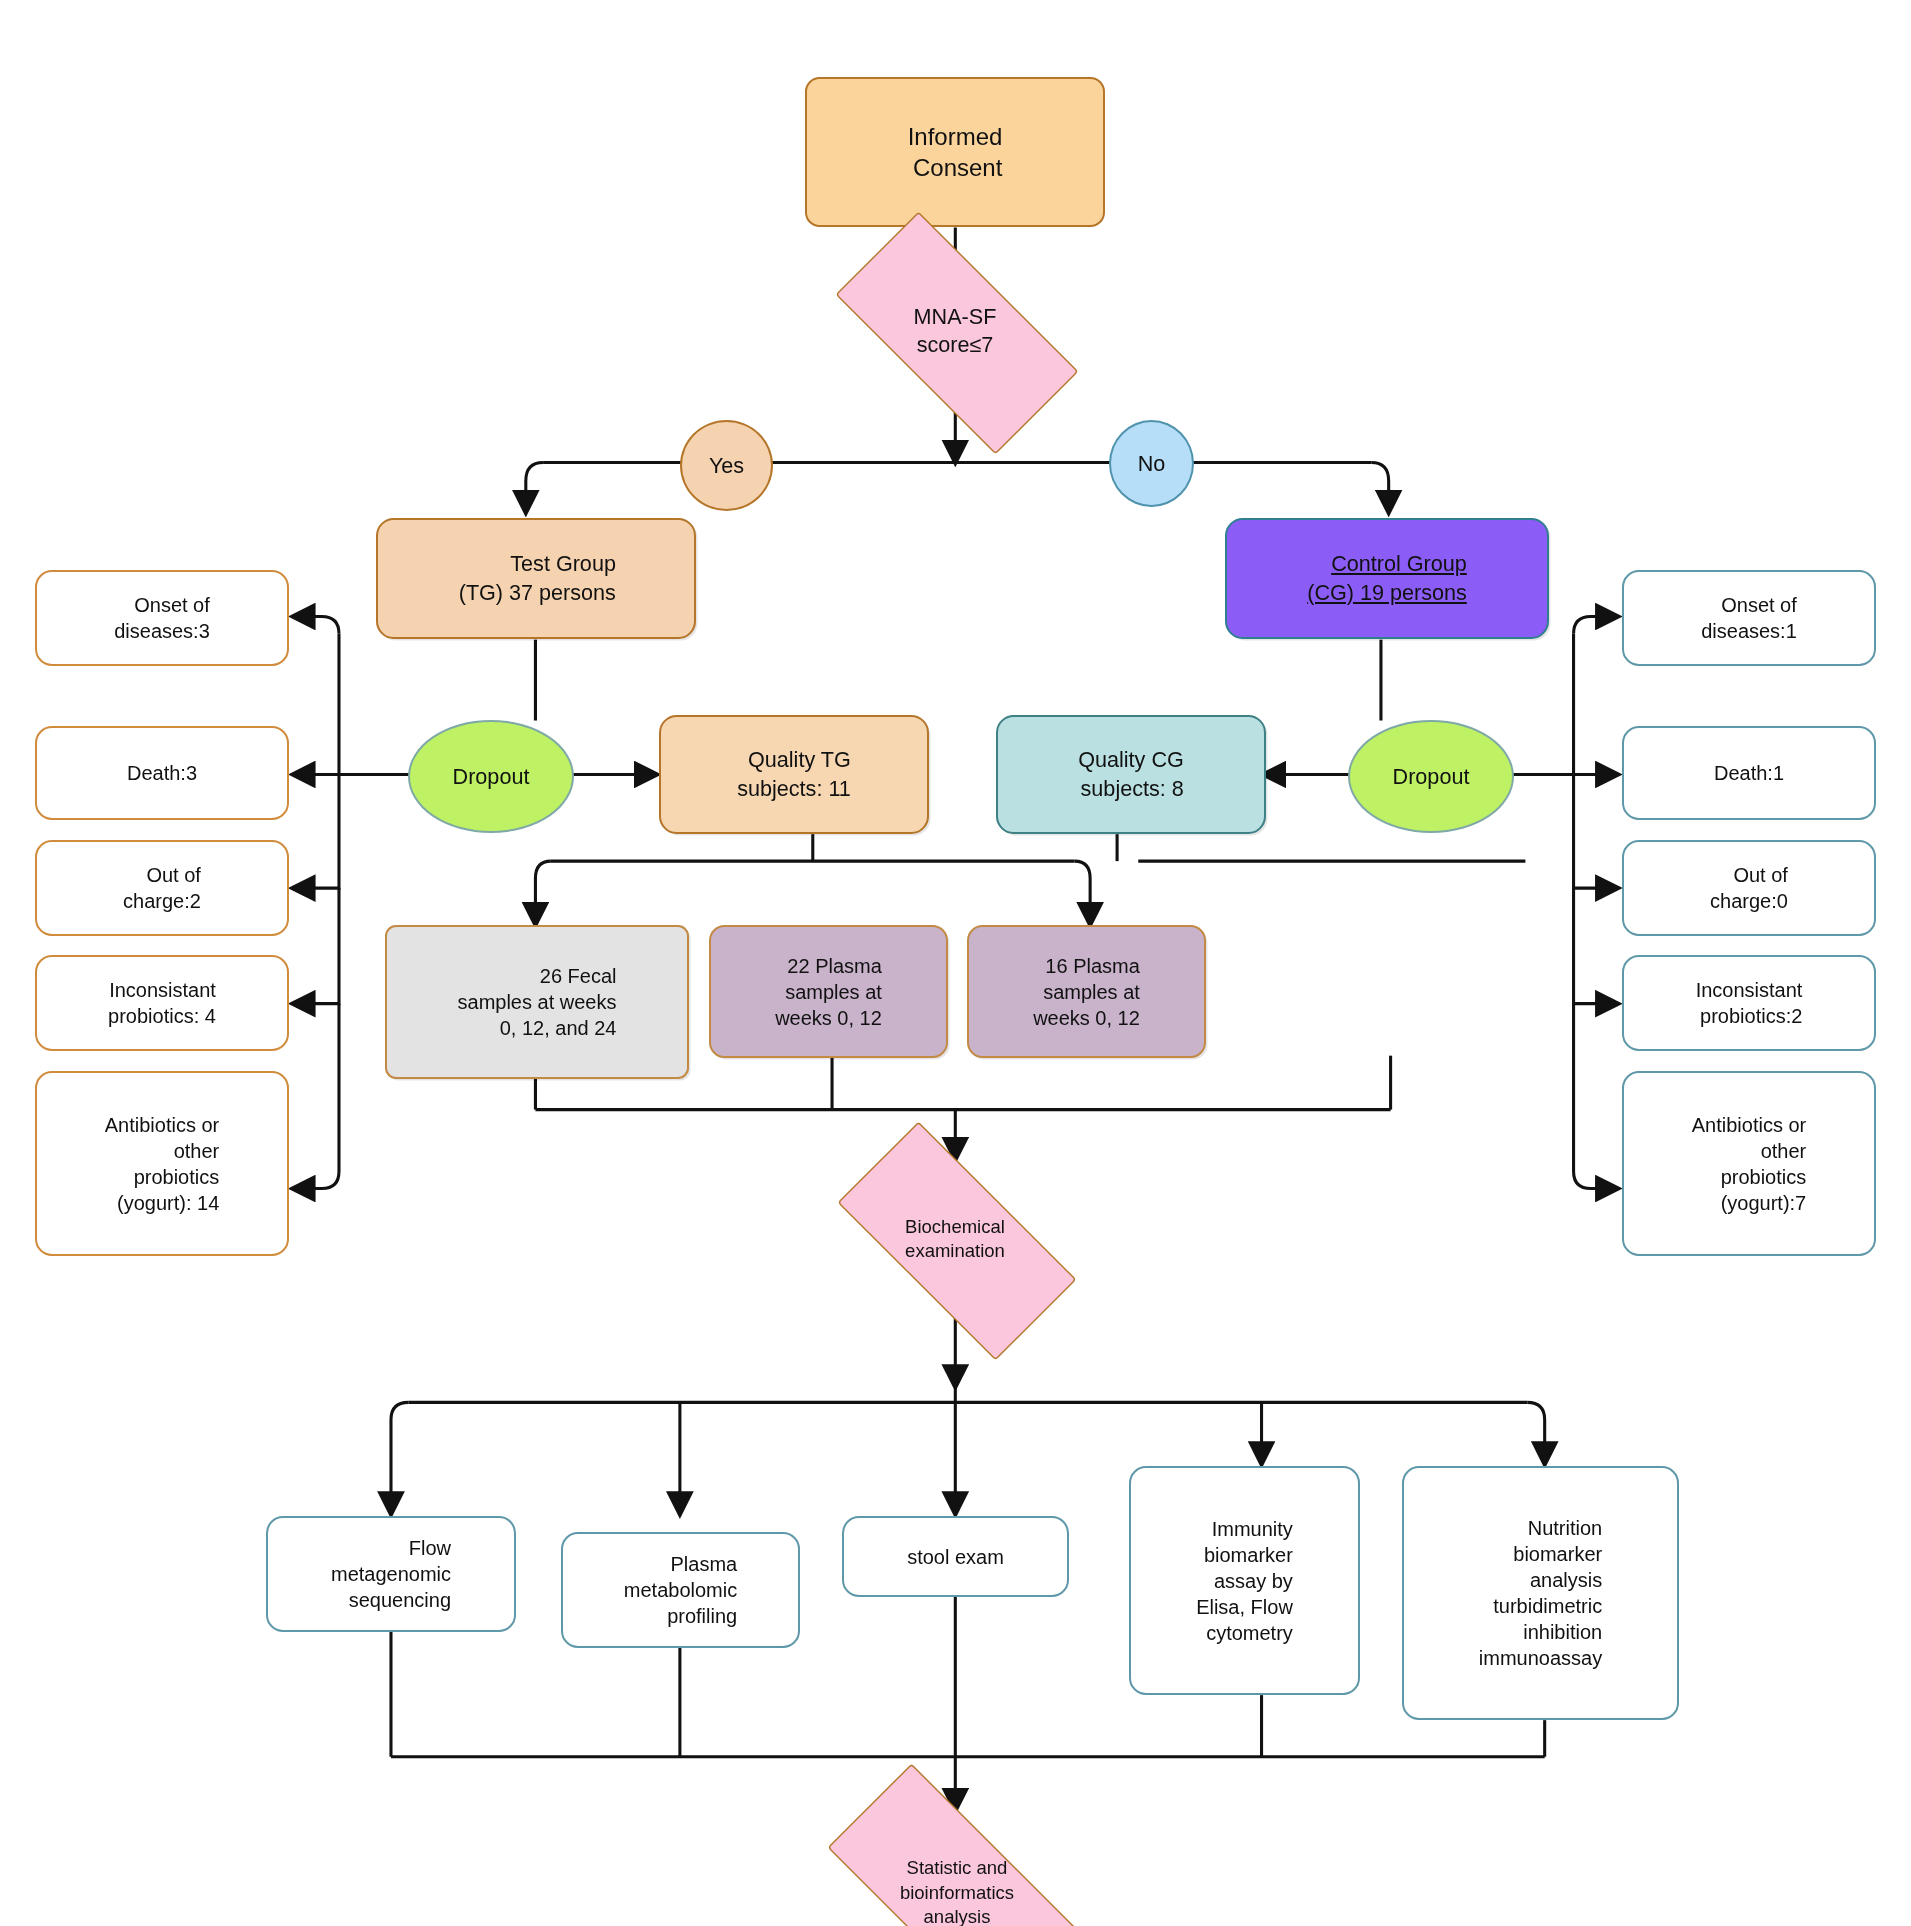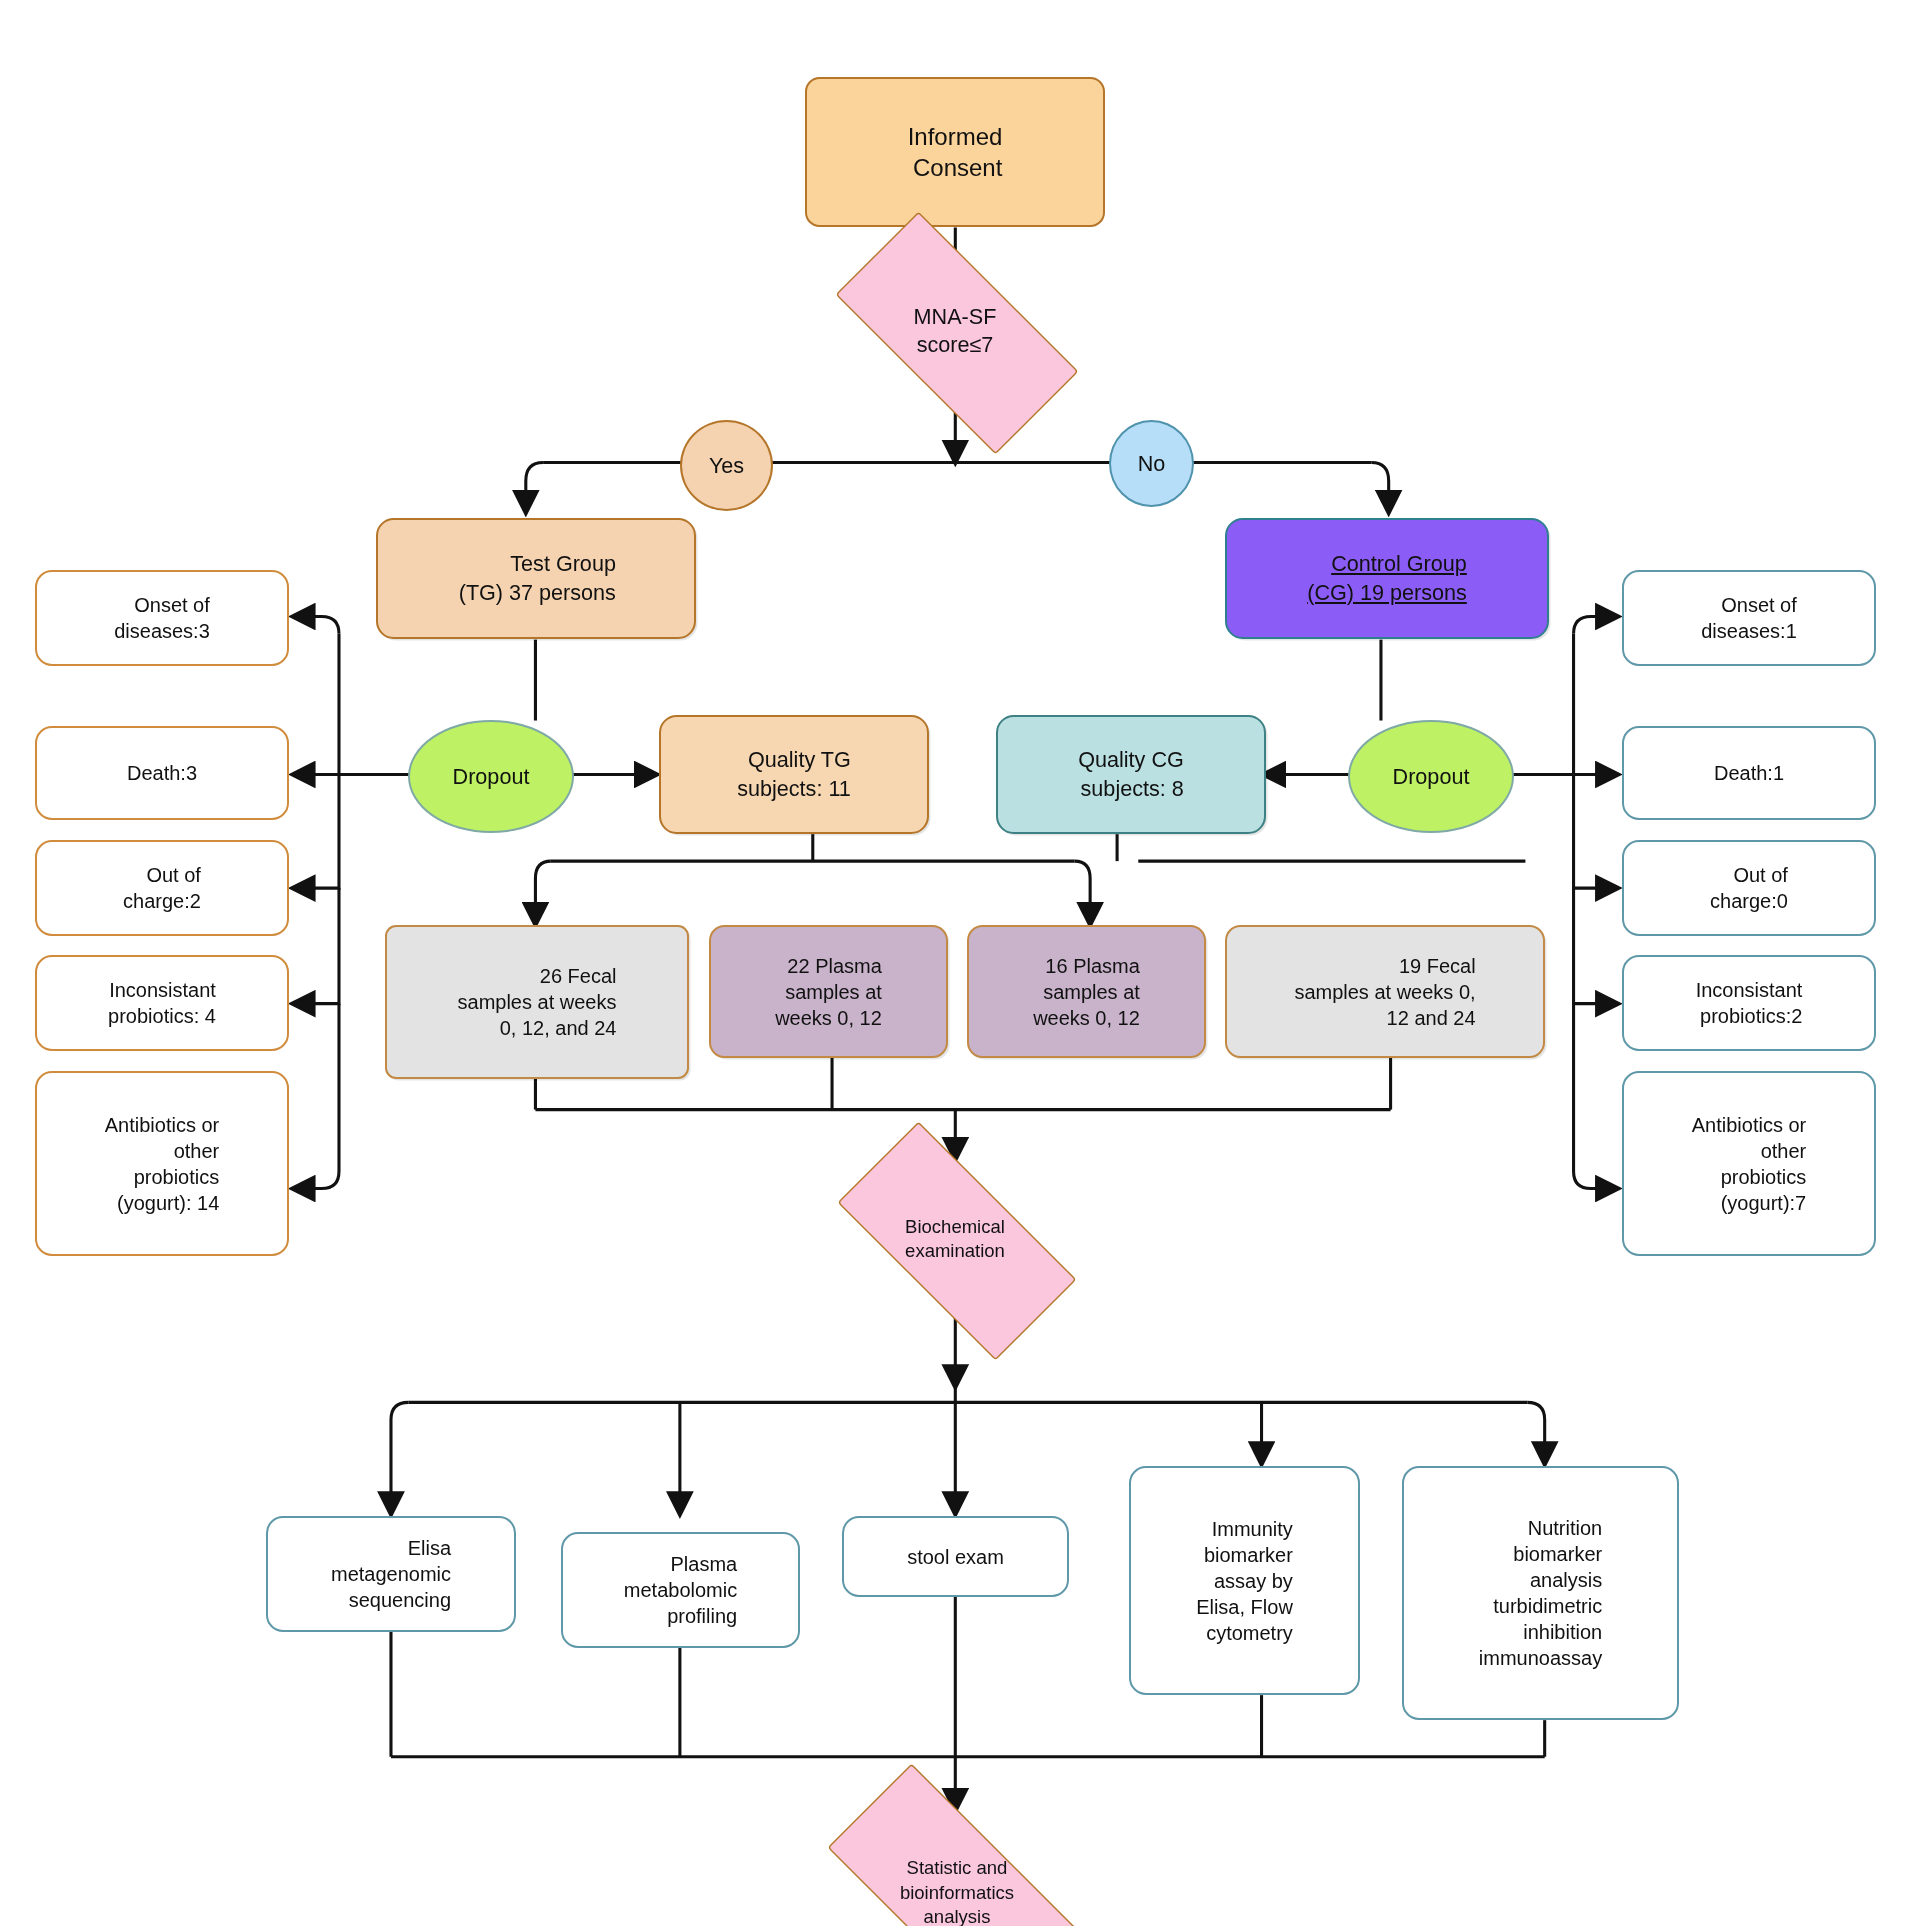--- a/index.html
+++ b/index.html
@@ -242,36 +242,31 @@
   <div class="node rrect c-plasma shadow fs-sm" style="left:709px;top:925px;width:239px;height:133px;border-radius:15.4px;">
     <span style="white-space:pre-line">22 Plasma
 samples at
 weeks 0, 12</span>
   </div>
   <div class="node rrect c-plasma shadow fs-sm" style="left:967px;top:925px;width:239px;height:133px;border-radius:15.4px;">
     <span style="white-space:pre-line">16 Plasma
 samples at
 weeks 0, 12</span>
   </div>
-  <div class="node rrect c-fecal shadow fs-sm" style="left:1225px;top:925px;width:320px;height:133px;border-radius:15.4px;">
-    <span style="white-space:pre-line">19 Fecal
-samples at weeks 0,
-12 and 24</span>
-  </div>
 
   <div class="dia" style="left:799px;top:1160px;width:312px;height:158px;">
     <div class="dshape"></div>
     <div class="dlabel fs-xs">
       <span style="white-space:pre-line">Biochemical
 examination</span>
     </div>
   </div>
 
   <div class="node rrect c-outline-blue fs-sm" style="left:266px;top:1516px;width:250px;height:116px;border-radius:17px;">
-    <span style="white-space:pre-line">Elisa
+    <span style="white-space:pre-line">Flow
 metagenomic
 sequencing</span>
   </div>
   <div class="node rrect c-outline-blue fs-sm" style="left:561px;top:1516px;width:239px;height:116px;border-radius:17px;margin-top:16px;">
     <span style="white-space:pre-line">Plasma
 metabolomic
 profiling</span>
   </div>
   <div class="node rrect c-outline-blue fs-sm" style="left:842px;top:1516px;width:227px;height:81px;border-radius:17px;">
     <span style="white-space:pre-line">stool exam</span>

